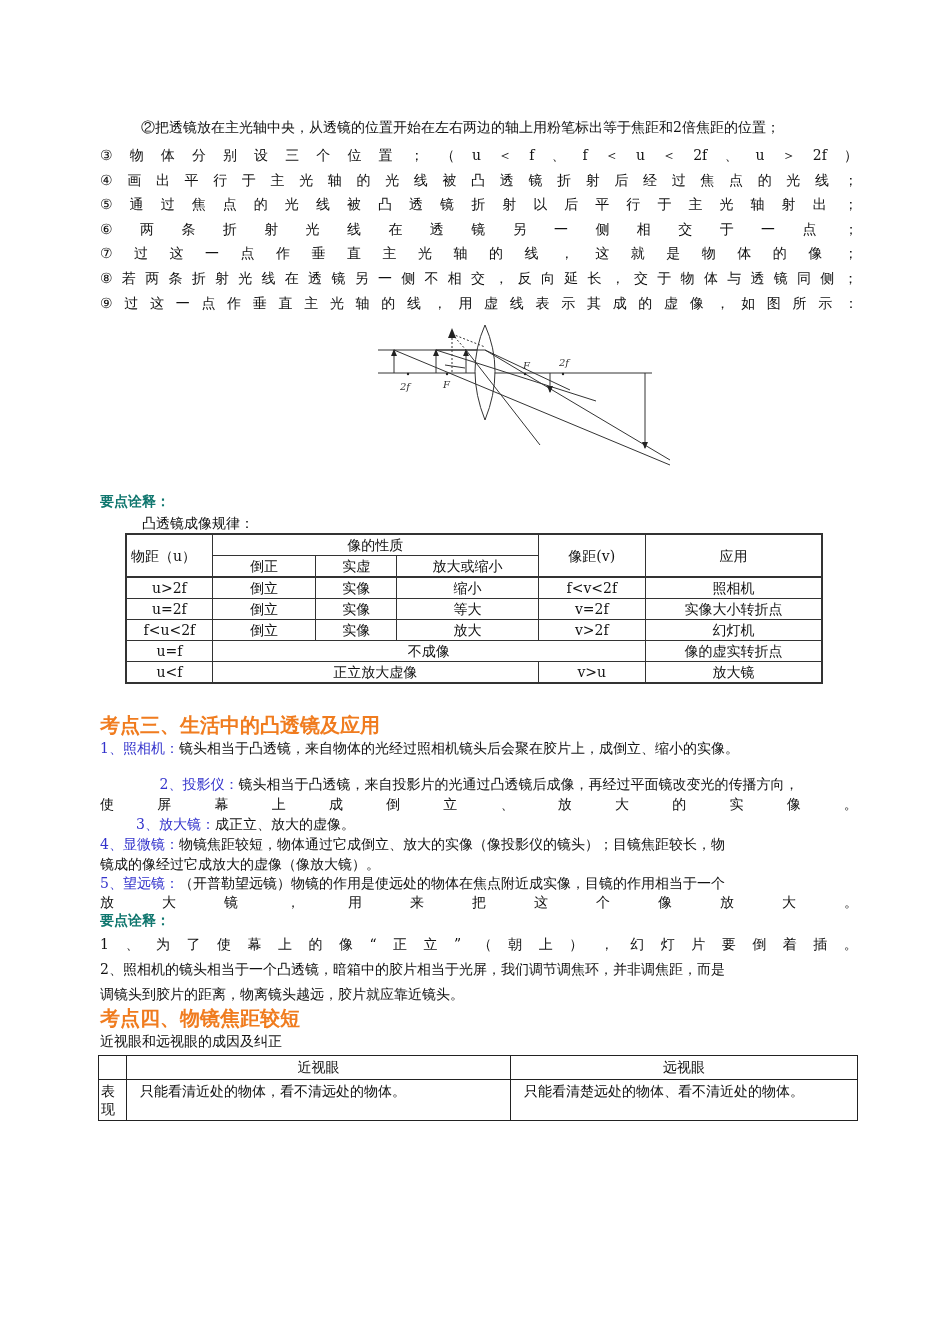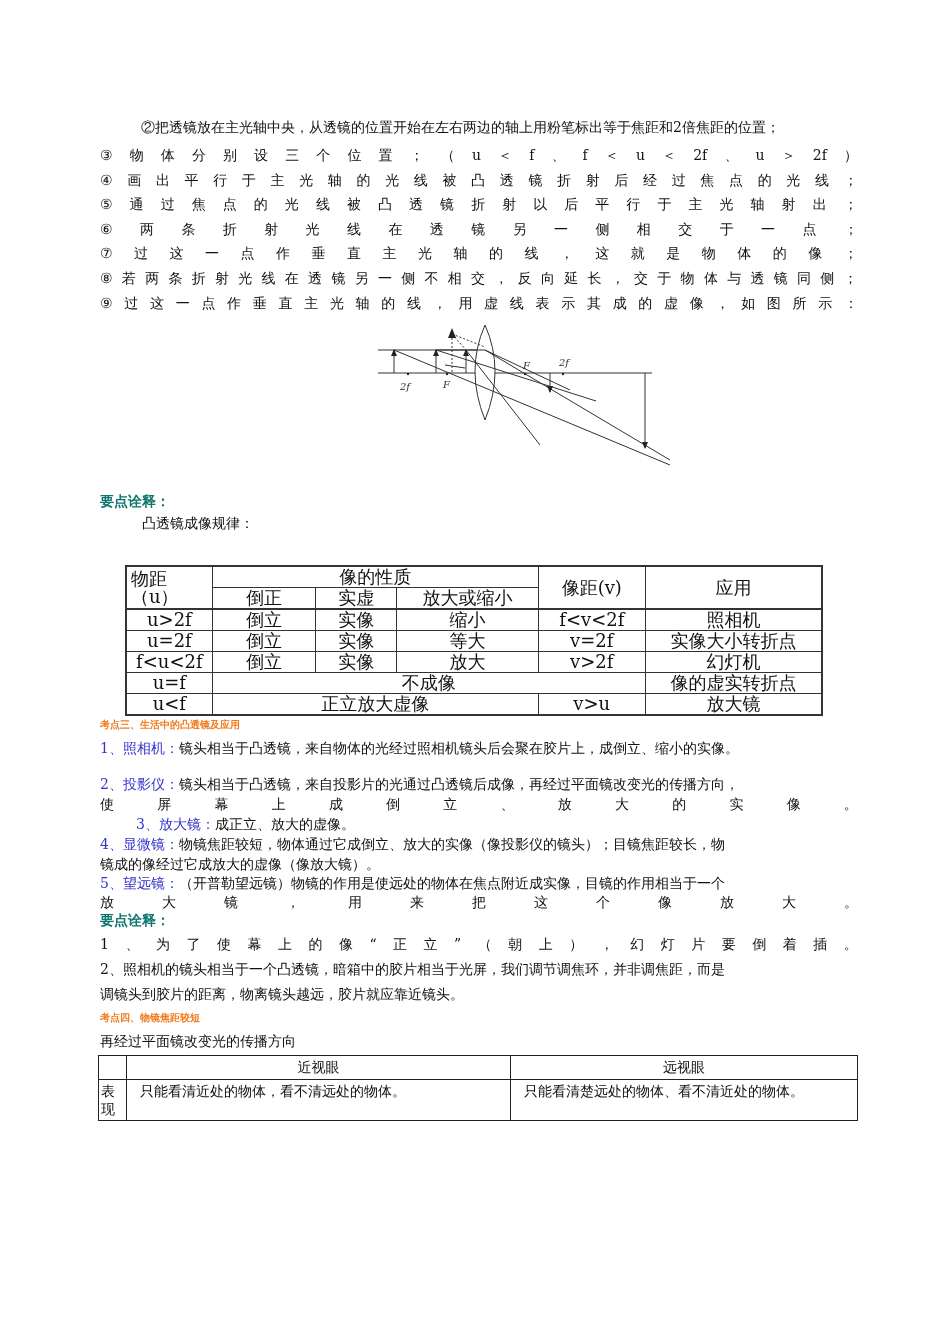--- a/index.html
+++ b/index.html
@@ -2,25 +2,25 @@
 <html><head>
 <meta charset="utf-8">
 <style>
   html, body { margin:0; padding:0; background:#ffffff; }
   body { width:950px; height:1344px; position:relative; overflow:hidden;
          font-family:"DejaVu Serif","Liberation Serif",serif; color:#111; font-size:14px; }
   .line { position:absolute; left:100px; width:758px; font-size:14px; line-height:20px; white-space:nowrap; }
   .justify { display:flex; justify-content:space-between; }
   .justify span { display:inline-block; }
   .h-magenta { color:#0f766e; font-weight:bold; font-family:"DejaVu Sans","Liberation Sans",sans-serif; font-size:14px; }
-  .h-orange { color:#f07c1f; font-weight:bold; font-family:"DejaVu Sans","Liberation Sans",sans-serif; font-size:10px; }
+  .h-orange { color:#f07c1f; font-weight:bold; font-family:"DejaVu Sans","Liberation Sans",sans-serif; font-size:20px; }
   .blue { color:#3333cc; }
   .diagram { position:absolute; left:370px; top:320px; width:320px; height:150px; }
   table { border-collapse:collapse; position:absolute; }
-  .t1 { left:125px; top:533px; width:698px; border:2px solid #333; font-size:18px;margin-top:32px; }
+  .t1 { left:125px; top:533px; width:698px; border:2px solid #333; font-size:14px; }
   .t1 td { border:1px solid #333; text-align:center; padding:0; height:20px; line-height:18px; }
   .t1 .thick-b { border-bottom:2px solid #333; }
   .t2 { left:98px; top:1055px; width:760px; border:1px solid #222; font-size:14px; }
   .t2 td { border:1px solid #222; vertical-align:top; padding:2px 13px; line-height:18px; }
   .t2 .c { text-align:center; }
   .t2 .lbl { width:14px; padding:2px 2px; }
 </style>
 </head>
 <body>
 
@@ -329,21 +329,21 @@
     <td>v&gt;u</td>
     <td>放大镜</td>
   </tr>
 </tbody>
   </table>
 
 <div class="line h-orange" style="top:715px;">考点三、生活中的凸透镜及应用</div>
 <div class="line" style="top:738px;">
   <span class="blue">1、照相机：</span><span>镜头相当于凸透镜，来自物体的光经过照相机镜头后会聚在胶片上，成倒立、缩小的实像。</span>
 </div>
-<div class="line" style="top:774px;">
+<div class="line" style="top:774px;text-align:center;">
   <span class="blue">2、投影仪：</span><span>镜头相当于凸透镜，来自投影片的光通过凸透镜后成像，再经过平面镜改变光的传播方向，</span>
 </div>
 <div class="line justify" style="top:794px;">
     <span>使</span>
     <span>屏</span>
     <span>幕</span>
     <span>上</span>
     <span>成</span>
     <span>倒</span>
     <span>立</span>
@@ -407,21 +407,21 @@
     <span>要</span>
     <span>倒</span>
     <span>着</span>
     <span>插</span>
     <span>。</span>
   </div>
 <div class="line" style="top:959px;">2、照相机的镜头相当于一个凸透镜，暗箱中的胶片相当于光屏，我们调节调焦环，并非调焦距，而是</div>
 <div class="line" style="top:984px;">调镜头到胶片的距离，物离镜头越远，胶片就应靠近镜头。</div>
 
 <div class="line h-orange" style="top:1008px;">考点四、物镜焦距较短</div>
-<div class="line" style="top:1031px;">再经过平面镜改变光的传播方向</div>
+<div class="line" style="top:1031px;">近视眼和远视眼的成因及纠正</div>
 
 <table class="t2">
   <colgroup>
       <col style="width:18px">
       <col style="width:372px">
       <col style="width:336px">
     </colgroup>
   <tbody>
       <tr style="height:24px;">
     <td></td>

